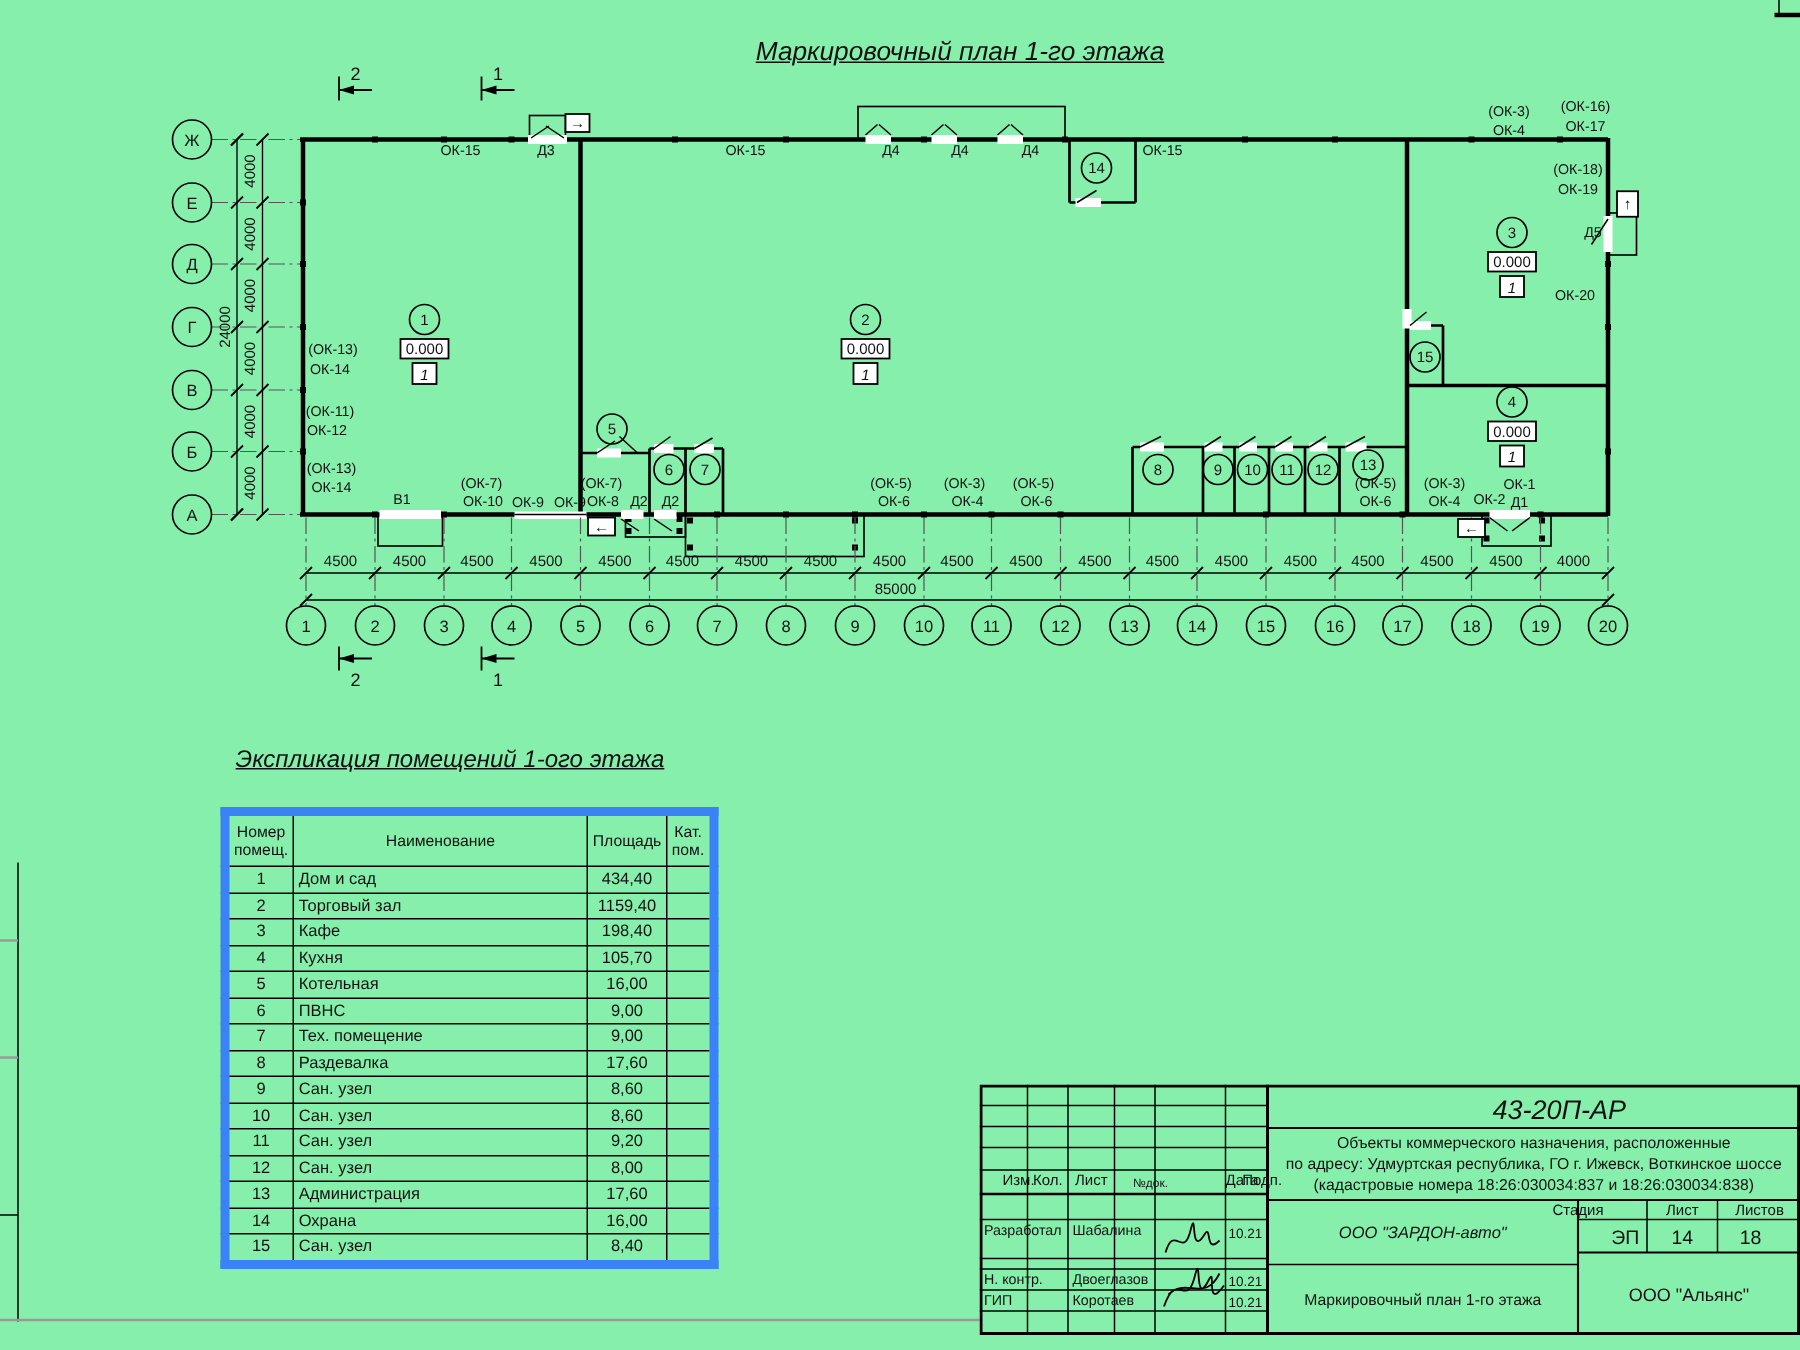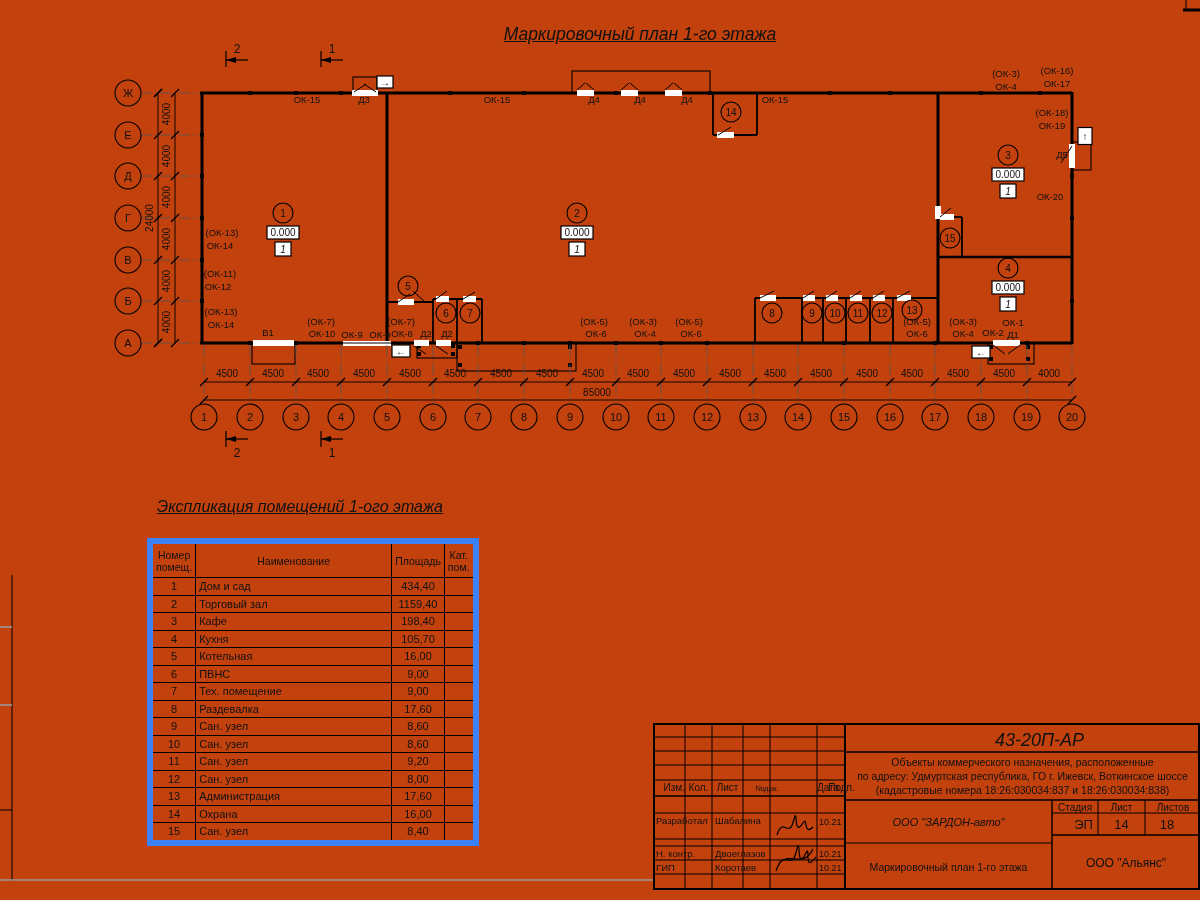--- a/index.html
+++ b/index.html
@@ -1,16 +1,16 @@
 <!DOCTYPE html>
 <html><head>
 <meta charset="utf-8">
 <style>
   html,body{margin:0;padding:0;background:#fff;}
-  #sheet{position:relative;width:1200px;height:900px;background:#c2410c;overflow:hidden;
+  #sheet{position:relative;width:1200px;height:900px;background:#86efac;overflow:hidden;
          font-family:"Liberation Sans",sans-serif;color:#111;}
   svg text{fill:#111;}
   .axt{font:11px "Liberation Sans",sans-serif;text-anchor:middle;}
   .dim{font:10px "Liberation Sans",sans-serif;text-anchor:middle;}
   .lbl{font:9.5px "Liberation Sans",sans-serif;text-anchor:middle;}
   .big{font:12px "Liberation Sans",sans-serif;text-anchor:middle;}
   .rmt{font:10px "Liberation Sans",sans-serif;text-anchor:middle;}
   .it{font-style:italic;}
   .axis{stroke:#555;stroke-width:.8;stroke-dasharray:11 3 2 3;}
   .axc,.rmc{fill:none;stroke:#000;stroke-width:1.1;}
@@ -614,38 +614,38 @@
       </g>
       <g>
         <path d="M123 148 C132 122 138 152 144 126 C148 112 143 150 153 130 C158 120 150 152 163 134 M126 140 C138 128 150 146 160 126" fill="none" stroke="#000" stroke-width="1.2"></path>
       </g>
     </svg>
     
     <div class="t c" style="left:192px;top:7px;width:389px;font-size:18px;font-style:italic;">43-20П-АР</div>
     <div class="t c" style="left:192px;top:33px;width:355px;font-size:10.5px;">Объекты коммерческого назначения, расположенные</div>
     <div class="t c" style="left:192px;top:47px;width:355px;font-size:10.5px;">по адресу: Удмуртская республика, ГО г. Ижевск, Воткинское шоссе</div>
     <div class="t c" style="left:192px;top:61px;width:355px;font-size:10.5px;">(кадастровые номера 18:26:030034:837 и 18:26:030034:838)</div>
-    <div class="t c" style="left:0;top:59px;width:32px;text-align:right;">Изм.</div>
+    <div class="t c" style="left:0;top:59px;width:52px;">Изм.</div>
     <div class="t c" style="left:32px;top:59px;width:27px;">Кол.</div>
     <div class="t c" style="left:59px;top:59px;width:31px;">Лист</div>
     <div class="t c" style="left:90px;top:61px;width:48px;font-size:8px;">№док.</div>
     <div class="t c" style="left:117px;top:59px;width:47px;padding-left:48px;">Подп.</div>
     <div class="t c" style="left:164px;top:59px;width:16px;">Дата</div>
 
     <div class="t" style="left:3px;top:92px;font-size:9.5px;">Разработал</div>
     <div class="t" style="left:62px;top:92px;font-size:9.5px;">Шабалина</div>
     <div class="t" style="left:166px;top:94px;font-size:9px;">10.21</div>
     <div class="t" style="left:3px;top:125px;font-size:9.5px;">Н. контр.</div>
     <div class="t" style="left:62px;top:125px;font-size:9.5px;">Двоеглазов</div>
     <div class="t" style="left:166px;top:126px;font-size:9px;">10.21</div>
     <div class="t" style="left:3px;top:139px;font-size:9.5px;">ГИП</div>
     <div class="t" style="left:62px;top:139px;font-size:9.5px;">Коротаев</div>
     <div class="t" style="left:166px;top:140px;font-size:9px;">10.21</div>
 
-    <div class="t c" style="left:399px;top:79px;width:46px;">Стадия</div>
+    <div class="t c" style="left:376px;top:79px;width:46px;">Стадия</div>
     <div class="t c" style="left:445px;top:79px;width:47px;">Лист</div>
     <div class="t c" style="left:492px;top:79px;width:56px;">Листов</div>
     <div class="t c" style="left:399px;top:94px;width:63px;font-size:13px;">ЭП</div>
     <div class="t c" style="left:445px;top:94px;width:47px;font-size:13px;">14</div>
     <div class="t c" style="left:492px;top:94px;width:44px;font-size:13px;">18</div>
 
     <div class="t c" style="left:192px;top:93px;width:207px;font-size:11px;font-style:italic;">ООО "ЗАРДОН-авто"</div>
     <div class="t c" style="left:192px;top:138px;width:207px;font-size:10.5px;">Маркировочный план 1-го этажа</div>
     <div class="t c" style="left:399px;top:133px;width:148px;font-size:12px;">ООО "Альянс"</div>
   </div>

